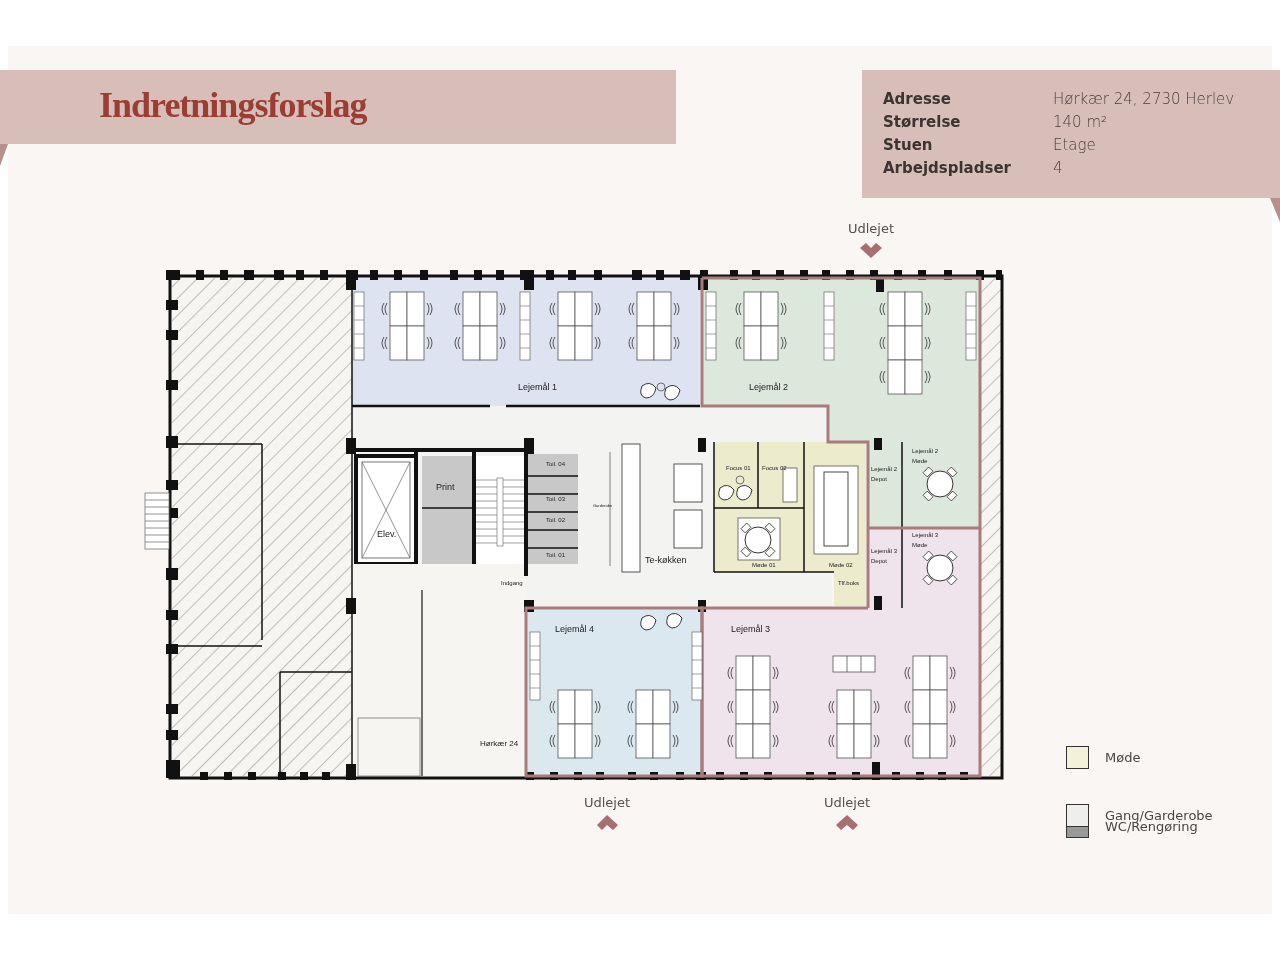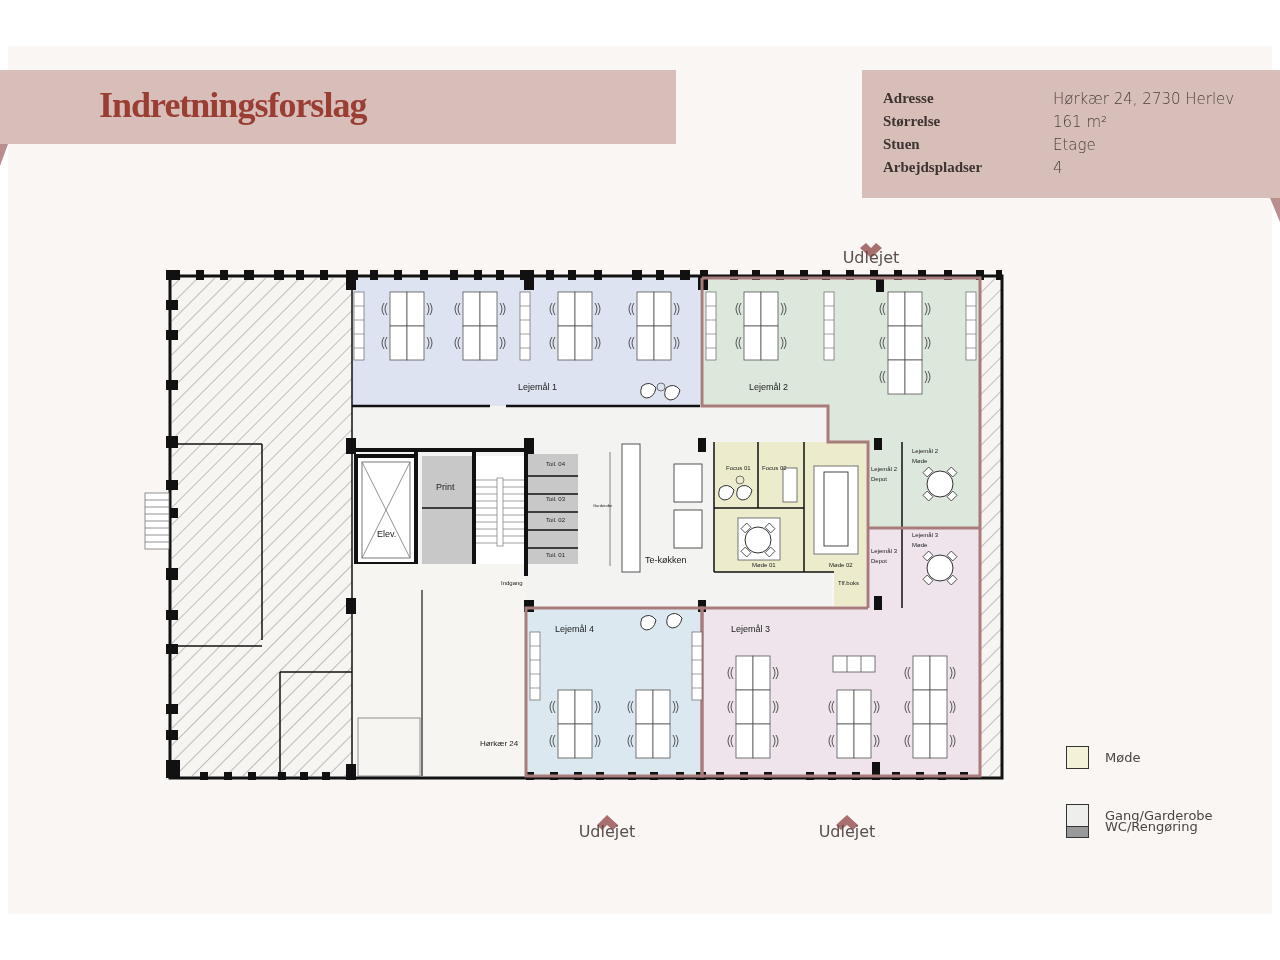--- a/index.html
+++ b/index.html
@@ -8,23 +8,23 @@
   .sheet { position: absolute; left: 8px; top: 46px; width: 1264px; height: 868px; background: #f9f6f3; }
   .title-banner { position: absolute; left: 0; top: 70px; width: 676px; height: 74px; background: #d8beb9; }
   .title-fold { position: absolute; left: 0; top: 144px; width: 0; height: 0;
                 border-top: 22px solid #b88f8c; border-right: 8px solid transparent; }
   .title-text { position: absolute; left: 54px; top: 84px; font-family: "Liberation Serif", "DejaVu Serif", serif;
                 font-size: 36px; font-weight: bold; color: #9a3d33; letter-spacing: -1px; margin-left: 45px; }
   .info-box { position: absolute; left: 862px; top: 70px; width: 418px; height: 128px; background: #d8beb9; }
   .info-fold { position: absolute; left: 1270px; top: 198px; width: 0; height: 0;
                border-top: 24px solid #b88f8c; border-left: 10px solid transparent; }
   .info-row { position: absolute; left: 883px; height: 22px; font-size: 15px; color: #3d3331; }
-  .info-label { position: absolute; left: 0; font-weight: bold; white-space: nowrap; font-family: Liberation Serif, serif; }
+  .info-label { position: absolute; left: 0; font-weight: bold; white-space: nowrap; }
   .info-value { position: absolute; left: 170px; white-space: nowrap; color: #4a3f3d; font-weight: 300; }
-  .udlejet { position: absolute; font-size: 16px; color: #5a4e4c; text-align: center; width: 80px; margin-top: 27px; }
+  .udlejet { position: absolute; font-size: 13px; color: #5a4e4c; text-align: center; width: 80px; }
   .legend { position: absolute; left: 1066px; }
   .legend-item { position: absolute; left: 0; height: 26px; width: 200px; }
   .legend-swatch { position: absolute; left: 0; top: 0; width: 23px; height: 23px; border: 1.5px solid #333; box-sizing: border-box; }
   .legend-label { position: absolute; left: 39px; top: 4px; font-size: 13px; color: #4a4442; white-space: nowrap; }
   svg.plan { position: absolute; left: 0; top: 0; }
   .lbl { font-family: "Liberation Sans", sans-serif; fill: #222; }
 </style>
 </head>
 <body>
 
@@ -35,21 +35,21 @@
 <div class="title-text">Indretningsforslag</div>
 
 <div class="info-box"></div>
 <div class="info-fold"></div>
 <div class="info-row" style="top:90px">
   <span class="info-label">Adresse</span>
   <span class="info-value">Hørkær 24, 2730 Herlev</span>
 </div>
 <div class="info-row" style="top:113px">
   <span class="info-label">Størrelse</span>
-  <span class="info-value">161 m²</span>
+  <span class="info-value">140 m²</span>
 </div>
 <div class="info-row" style="top:136px">
   <span class="info-label">Stuen</span>
   <span class="info-value">Etage</span>
 </div>
 <div class="info-row" style="top:159px">
   <span class="info-label">Arbejdspladser</span>
   <span class="info-value">4</span>
 </div>
 

